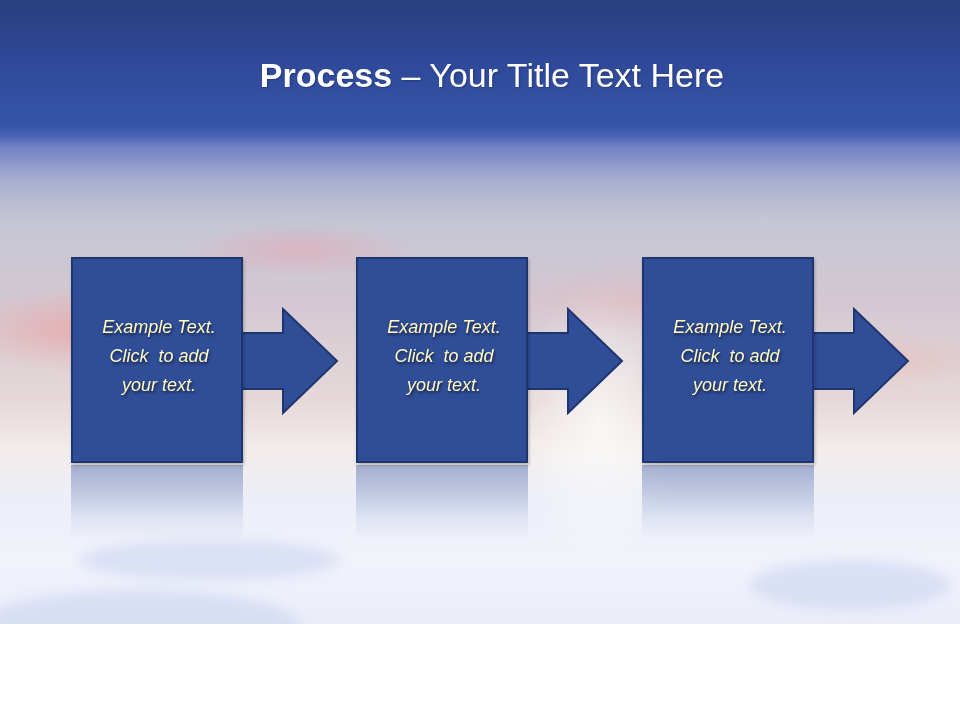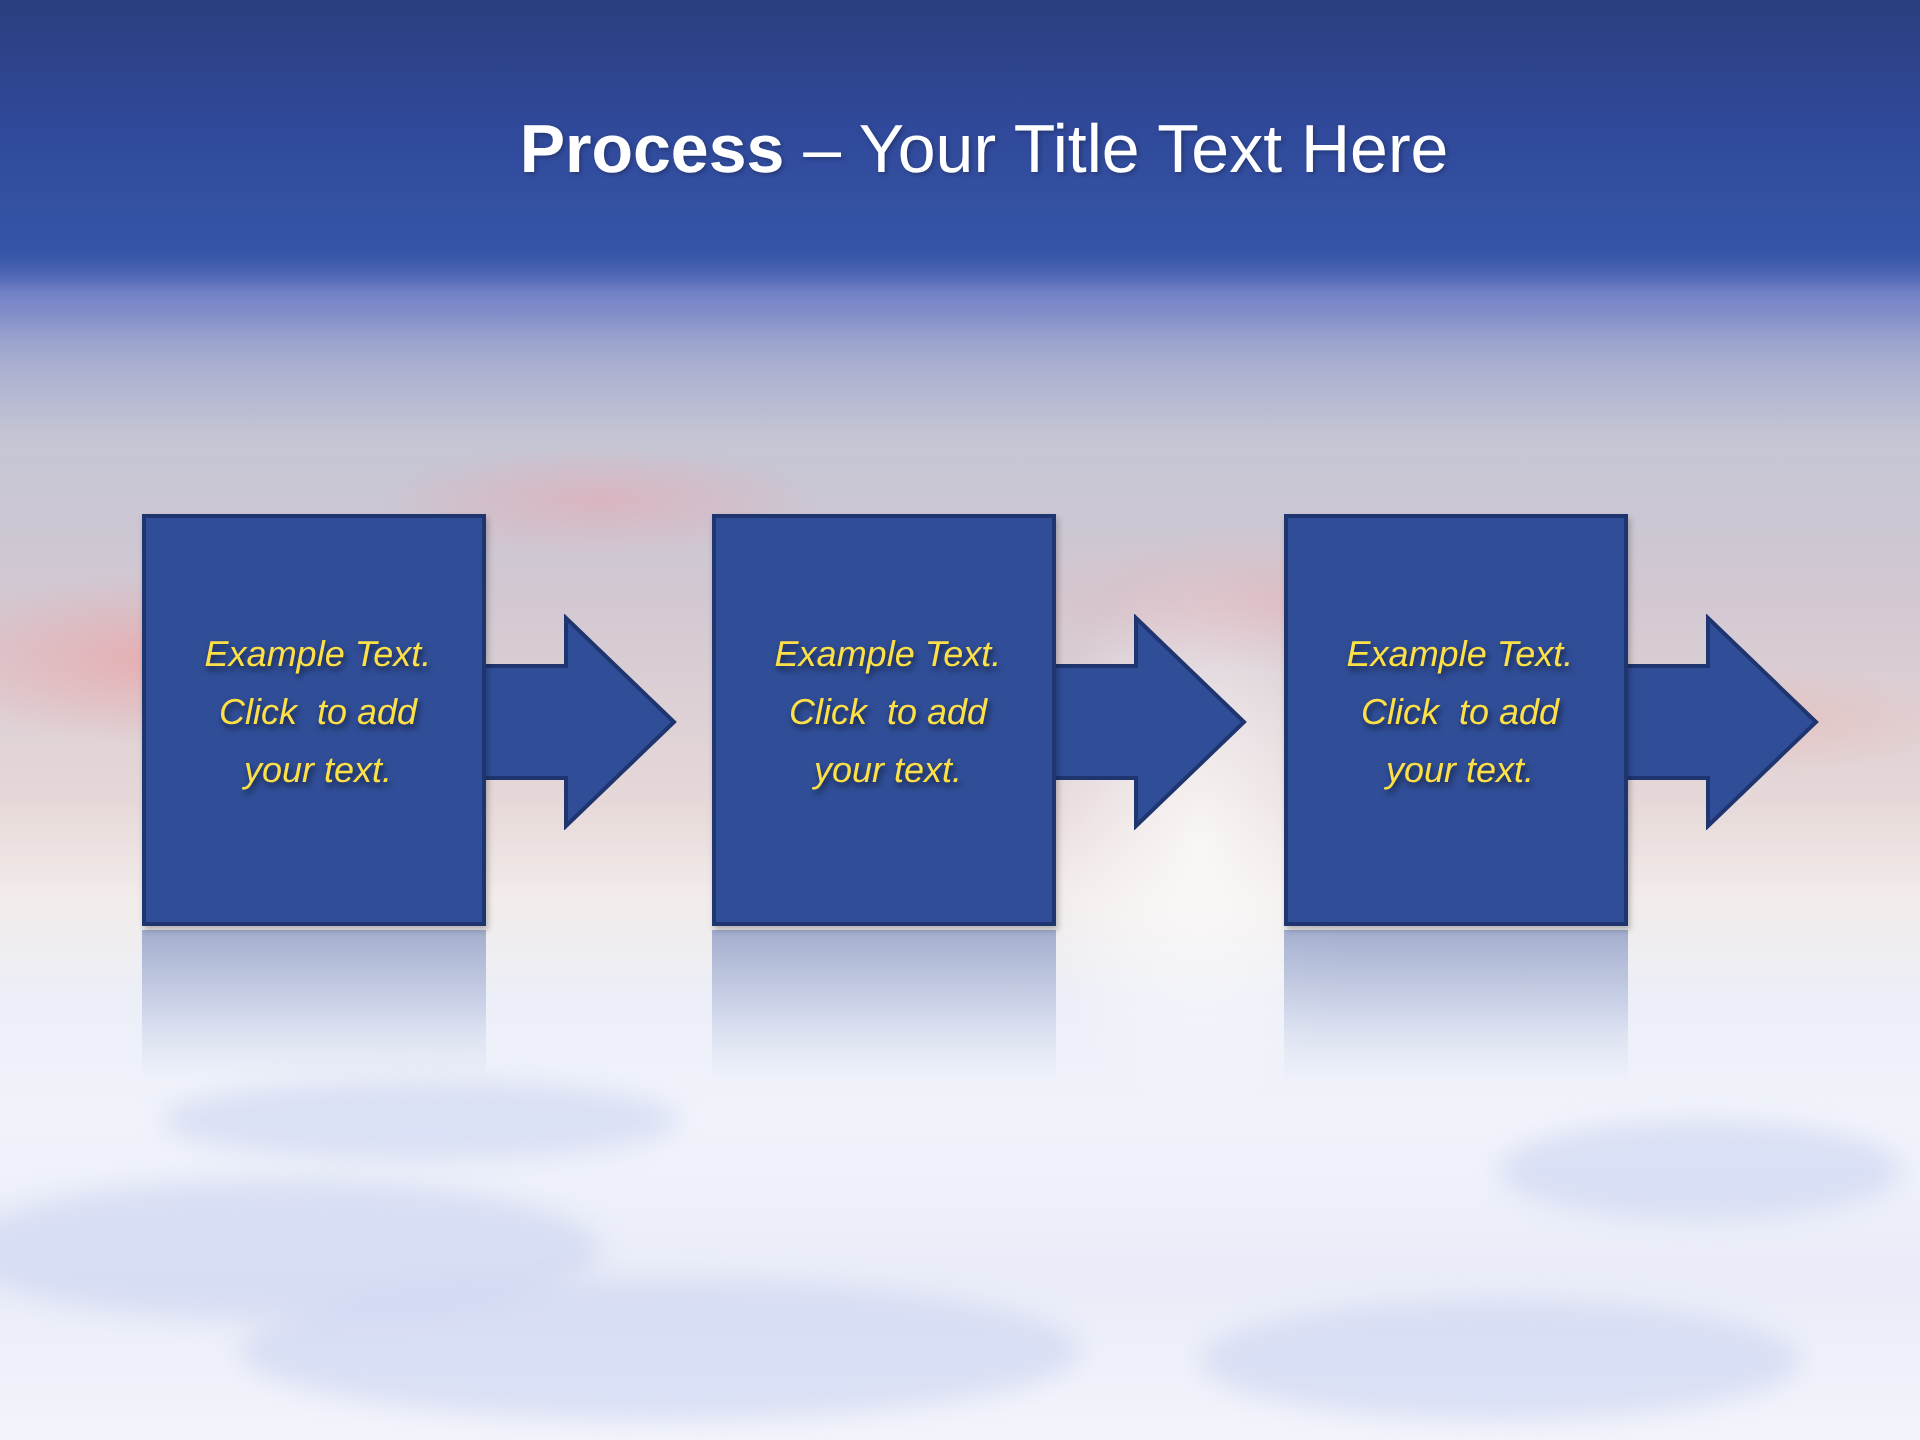--- a/index.html
+++ b/index.html
@@ -1,38 +1,38 @@
 <!DOCTYPE html>
 <html><head>
   <meta charset="utf-8">
   <style>
     html, body { margin: 0; padding: 0; }
     body { width: 960px; height: 720px; overflow: hidden; position: relative; font-family: "Liberation Sans", sans-serif; }
-    .slide { position: absolute; inset: 0; width: 960px; height: 720px; overflow: hidden;
+    .slide { position: absolute; inset: 0; width: 960px; height: 624px; overflow: hidden;
       background:
         radial-gradient(ellipse 180px 60px at 80px 330px, rgba(240,150,150,0.55), transparent 70%),
         radial-gradient(ellipse 160px 40px at 300px 250px, rgba(235,160,170,0.45), transparent 70%),
         radial-gradient(ellipse 220px 50px at 650px 300px, rgba(240,170,170,0.35), transparent 70%),
         radial-gradient(ellipse 160px 40px at 880px 360px, rgba(240,170,160,0.35), transparent 70%),
         radial-gradient(ellipse 120px 200px at 600px 420px, rgba(255,255,255,0.7), transparent 70%),
         linear-gradient(to bottom, #3553a6 0px, #3553a6 128px, #7a88c8 150px, #a8aed0 180px, #c5c6d4 220px, #d3c8d2 300px, #e6d8d8 400px, #f2ecea 450px, #eceff8 500px, #f1f3fb 560px, #e9ecf8 640px, #f3f4fb 720px);
     }
     .header { position: absolute; left: 0; top: 0; width: 960px; height: 130px;
       background: linear-gradient(to bottom, #2a3f7e 0%, #30499a 50%, #3656a9 100%); }
     .header-fade { position: absolute; left: 0; top: 126px; width: 960px; height: 40px;
       background: linear-gradient(to bottom, rgba(54,86,169,0.9), rgba(120,130,200,0.4), rgba(180,180,210,0)); }
     .snow-shadow { position: absolute; border-radius: 50%; background: rgba(200,210,240,0.55); filter: blur(6px); }
     .title { position: absolute; left: 0; top: 52px; width: 984px; text-align: center; color: #ffffff;
       font-size: 34px; line-height: 46px; text-shadow: 1px 1px 2px rgba(0,0,0,0.25); }
     .title b { font-weight: bold; }
     .step { position: absolute; top: 257px; width: 300px; height: 300px; }
     .box { position: absolute; left: 0; top: 0; width: 172px; height: 206px; background: #304e98;
       border: 2px solid #1f3570; box-sizing: border-box; box-shadow: 1px 2px 3px rgba(0,0,0,0.25); }
     .arrow { position: absolute; left: 170px; top: 50px; width: 100px; height: 108px; }
-    .box-text { position: absolute; left: 0; top: 54px; width: 172px; text-align: center; color: #fde047;
+    .box-text { position: absolute; left: 0; top: 54px; width: 172px; text-align: center; color: #fef9c3;
       font-style: italic; font-size: 18px; line-height: 29px; text-shadow: 1px 2px 3px rgba(0,0,0,0.6); }
     .reflection { position: absolute; left: 0; top: 208px; width: 172px; height: 75px;
       background: linear-gradient(to bottom, rgba(70,95,165,0.45), rgba(130,150,200,0.15) 70%, rgba(255,255,255,0)); }
   </style>
 </head>
 <body>
 
 <div class="slide">
   <div class="snow-shadow" style="left:-20px;top:590px;width:320px;height:70px;"></div>
   <div class="snow-shadow" style="left:120px;top:640px;width:420px;height:70px;"></div>

